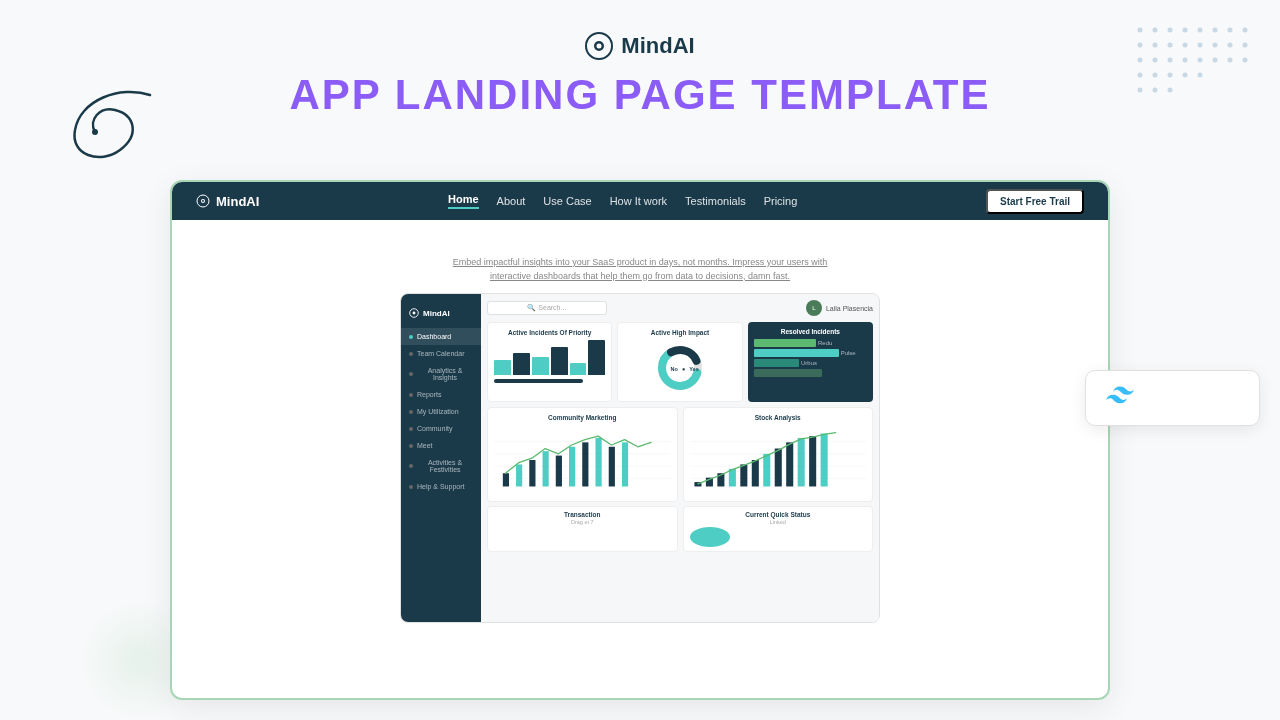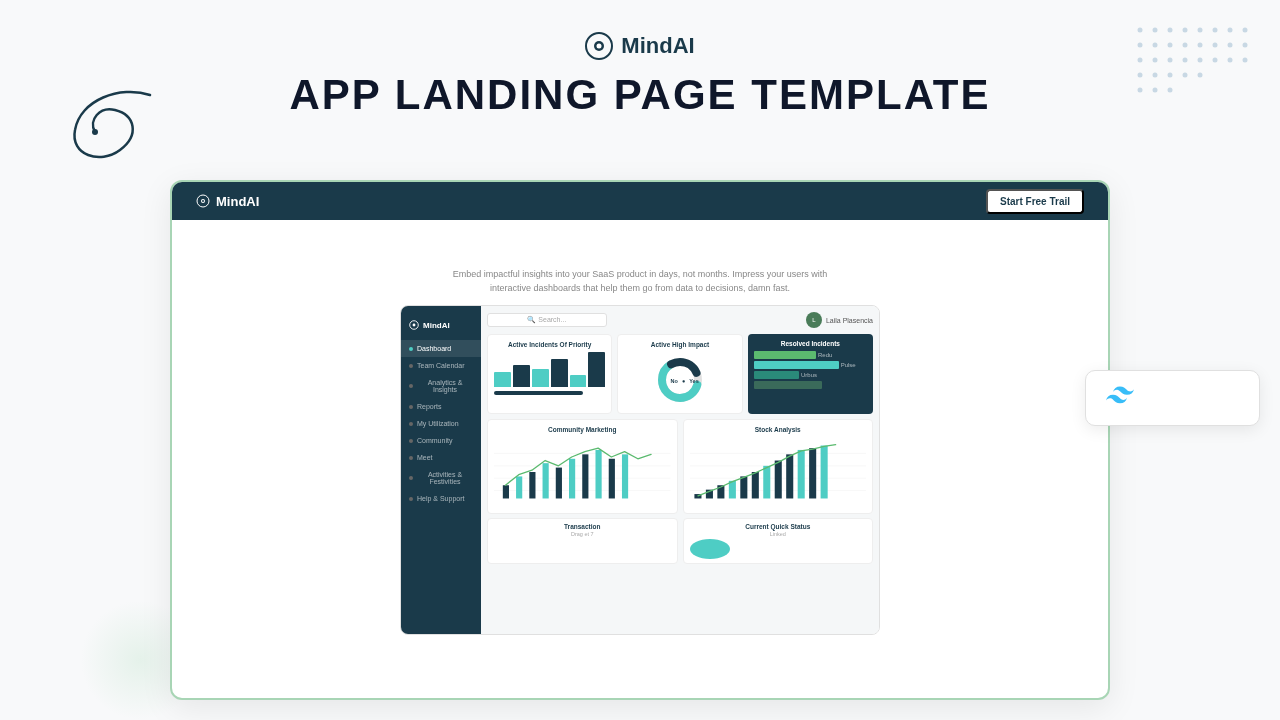--- a/index.html
+++ b/index.html
@@ -53,21 +53,21 @@
 
     .brand-name {
       font-size: 22px;
       font-weight: 700;
       color: #1a3a4a;
     }
 
     .main-title {
       font-size: 42px;
       font-weight: 900;
-      color: #0f172a;
+      color: #8b5cf6;
       letter-spacing: 2px;
       text-transform: uppercase;
       line-height: 1.1;
     }
 
     
     .browser-mockup-wrapper {
       position: absolute;
       top: 180px;
       left: 170px;
@@ -144,25 +144,26 @@
       line-height: 1.3;
     }
 
     .site-hero-title .highlight {
       color: #5bba6f;
     }
 
     .site-hero-subtitle {
       font-size: 9px;
       color: #888;
-      margin-top: 24px;
+      margin-top: 12px;
       line-height: 1.5;
       max-width: 400px;
       margin-left: auto;
       margin-right: auto;
+      text-decoration: underline;
     }
 
     
     .dashboard-mockup {
       position: relative;
       margin: 10px auto 0;
       width: 480px;
       height: 330px;
       border-radius: 8px;
       overflow: hidden;
@@ -443,20 +444,28 @@
 
   <nav class="site-navbar">
     <div class="site-nav-brand">
       <svg width="14" height="14" viewBox="0 0 28 28" fill="none">
         <circle cx="14" cy="14" r="12" stroke="white" stroke-width="2"></circle>
         <circle cx="14" cy="14" r="4" fill="white"></circle>
         <circle cx="14" cy="14" r="2" fill="#1a3a4a"></circle>
       </svg>
       <span>MindAI</span>
     </div>
+    <div class="site-nav-links">
+      <span class="site-nav-link active">Home</span>
+      <span class="site-nav-link">About</span>
+      <span class="site-nav-link">Use Case</span>
+      <span class="site-nav-link">How It work</span>
+      <span class="site-nav-link">Testimonials</span>
+      <span class="site-nav-link">Pricing</span>
+    </div>
     <button class="site-nav-cta">Start Free Trail</button>
   </nav>
 
   <div class="site-hero">
     <p class="site-hero-subtitle">Embed impactful insights into your SaaS product in days, not months. Impress your users with interactive dashboards that help them go from data to decisions, damn fast.</p>
 
     <div class="dashboard-mockup">
 
       <div class="dash-sidebar">
         <div class="dash-sidebar-logo">

